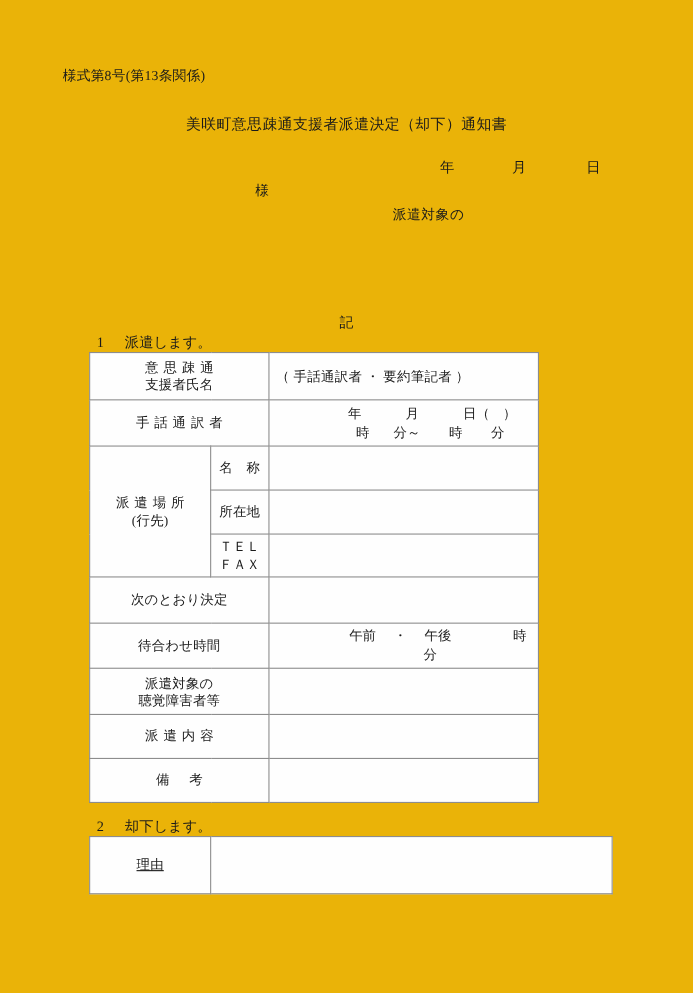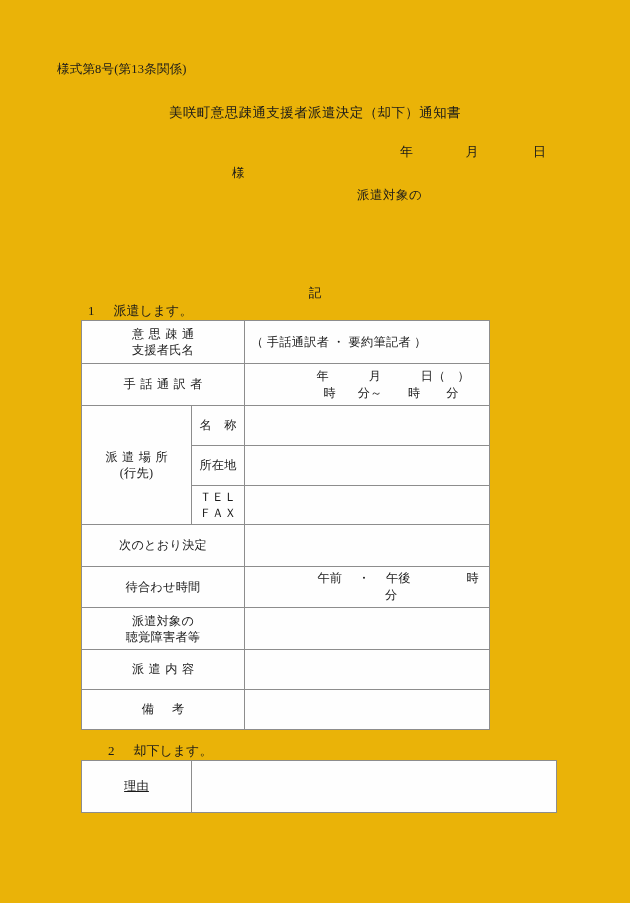--- a/index.html
+++ b/index.html
@@ -90,21 +90,21 @@
   }
 
   .section-label {
     position: absolute;
     font-size: 13px;
     white-space: nowrap;
     text-align: right;
   }
   .section-label .num-gap { display:inline-block; width: 19px; }
   #sec1 { left: 88px; top: 302px; }
-  #sec2 { left: 88px; top: 742px; margin-left: 20px; }
+  #sec2 { left: 88px; top: 742px; }
 
   
   table.form-table {
     position: absolute;
     border-collapse: collapse;
     table-layout: fixed;
     font-size: 12.2px;
     background: #fefefe;
   }
   table.form-table td {

